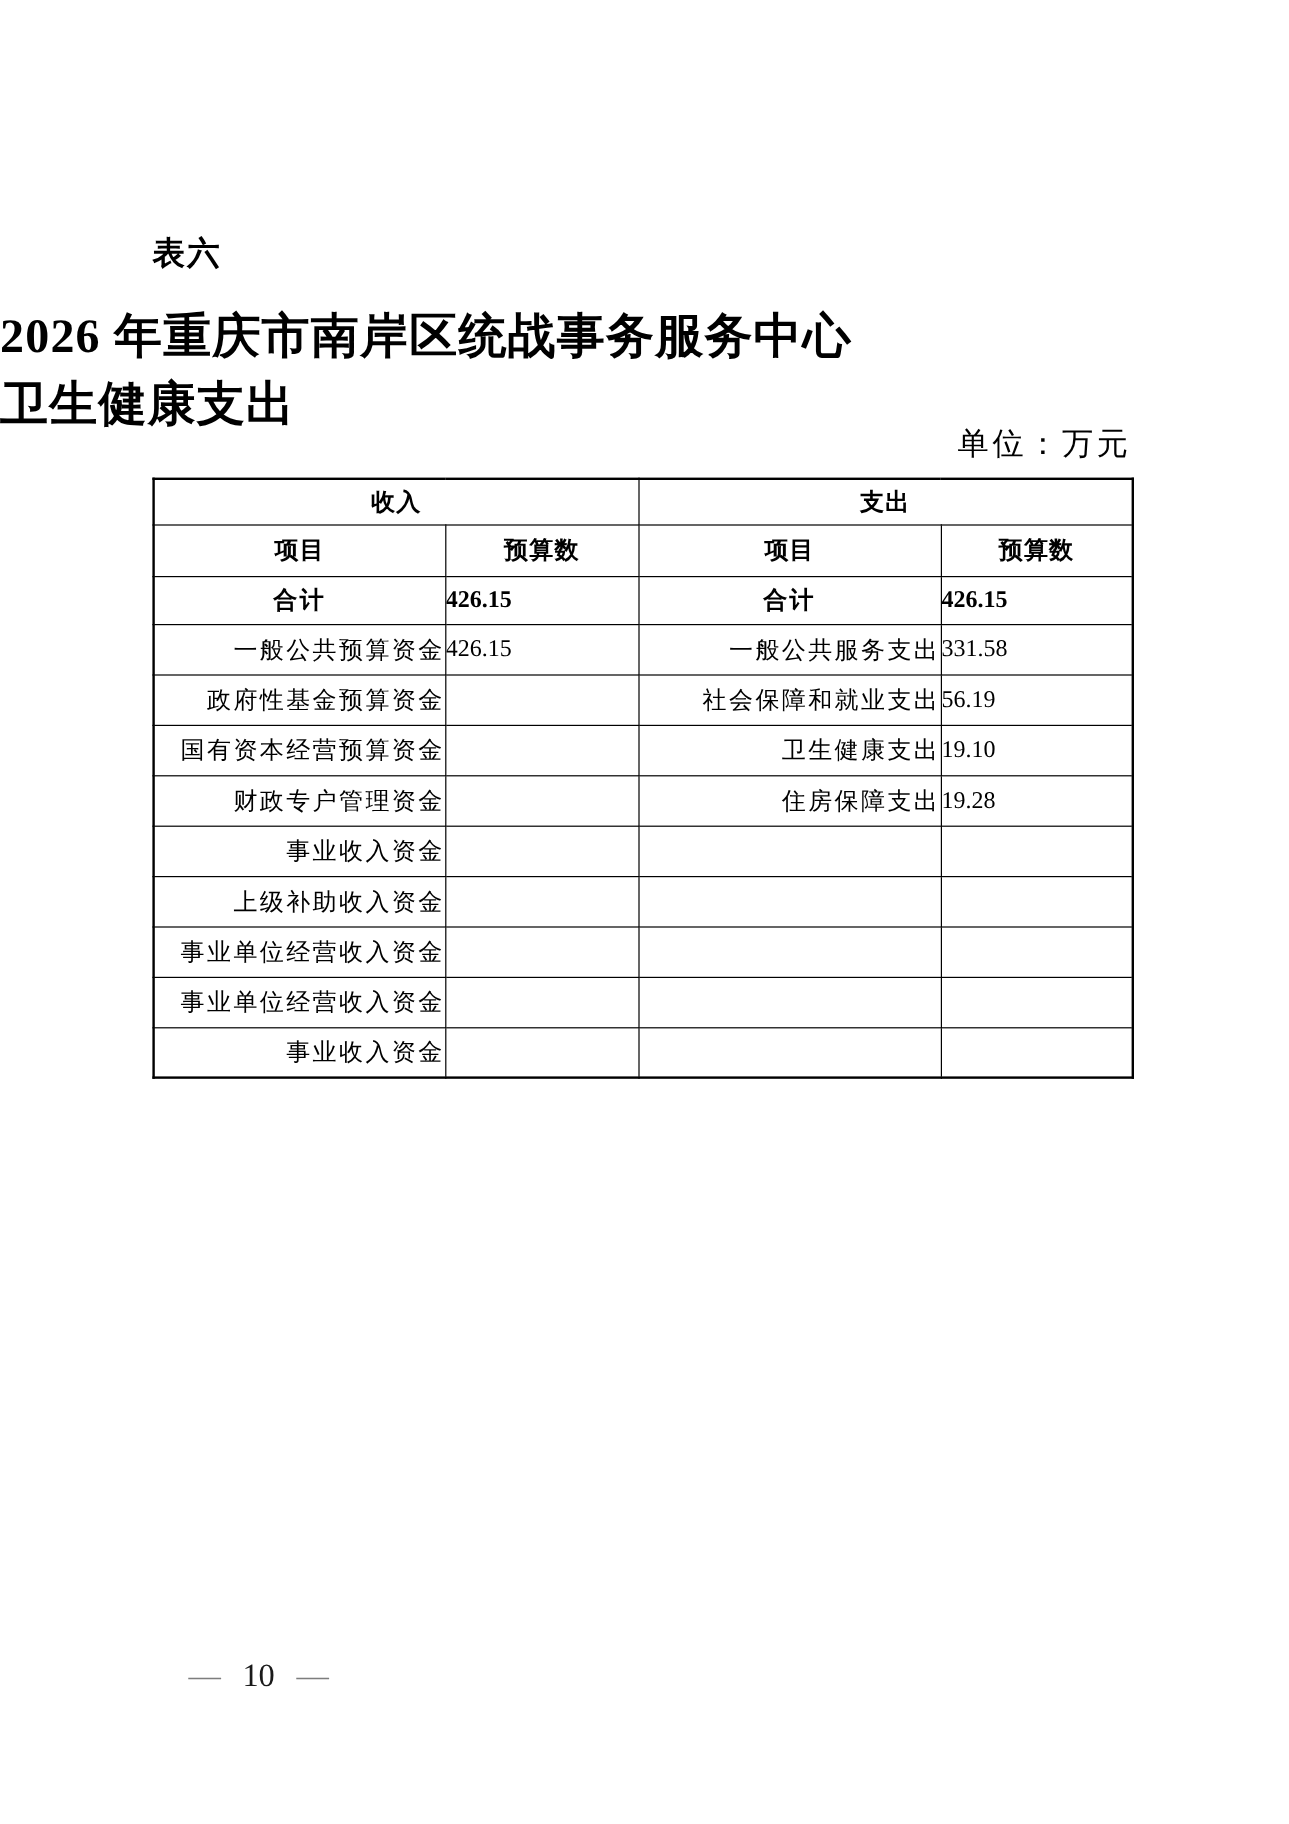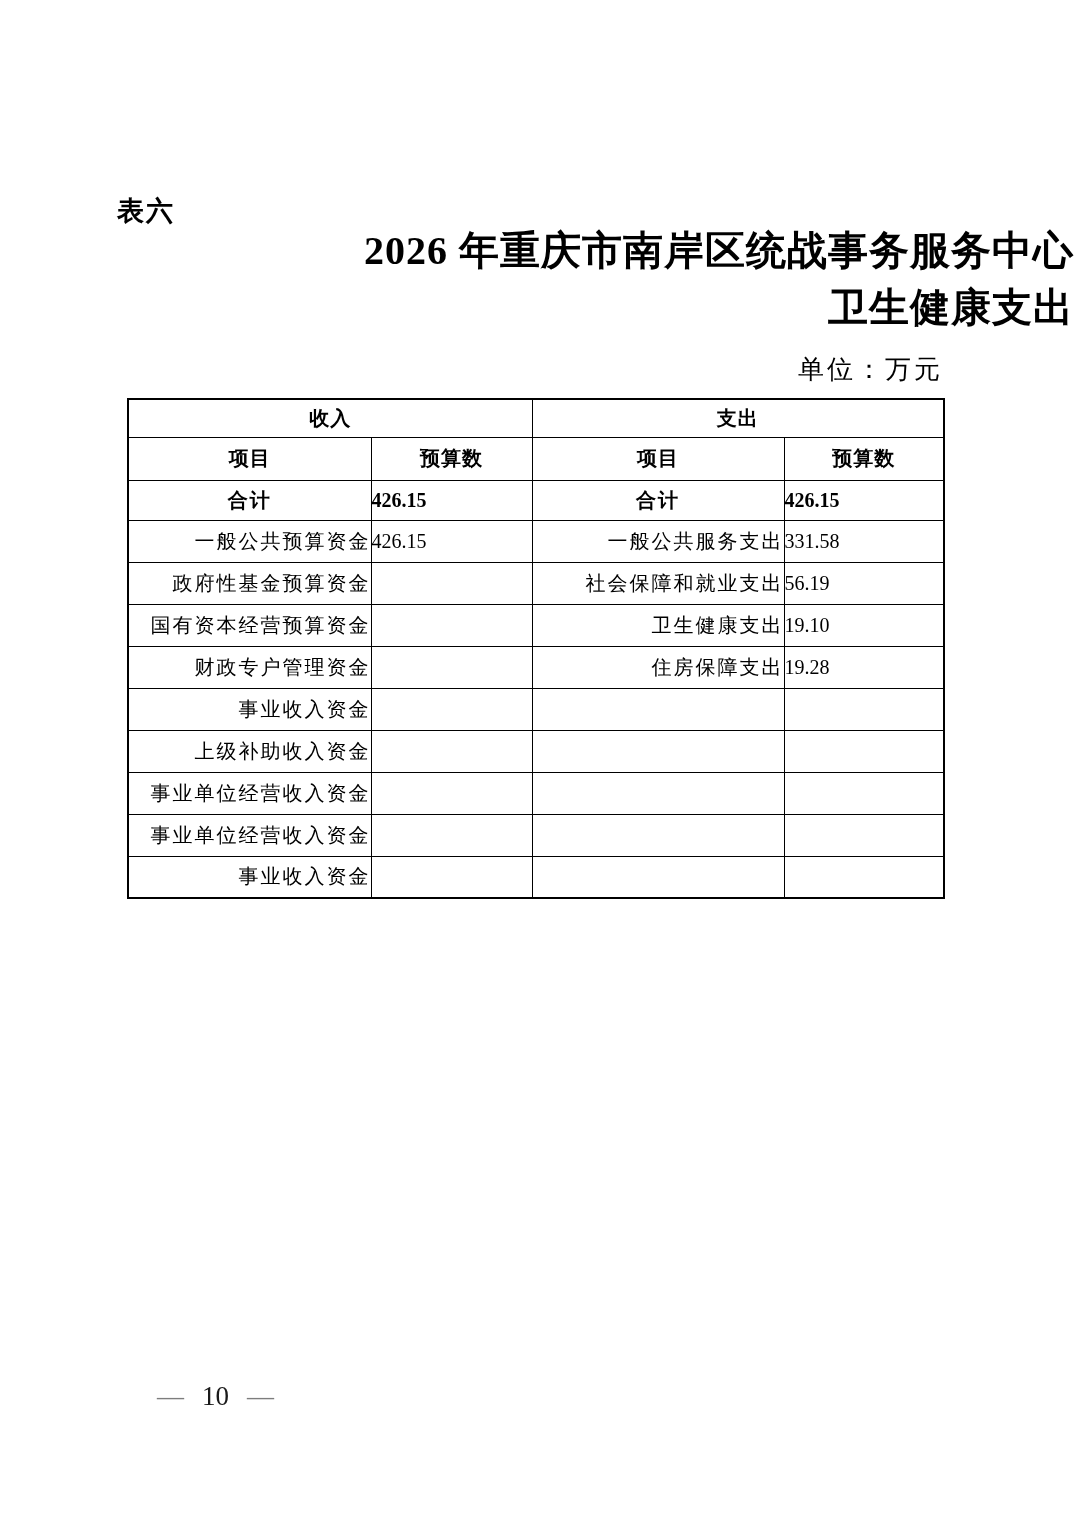--- a/index.html
+++ b/index.html
@@ -9,34 +9,34 @@
     width: 1074px;
     height: 1520px;
     background: #ffffff;
     margin: 0 auto;
     overflow: hidden;
     color: #000;
     font-family: "Liberation Serif", "DejaVu Serif", serif;
   }
   .doc-label {
     position: absolute;
-    left: 117px;
+    left: 127px;
     top: 193px;
     font-family: Liberation Serif, serif;
     font-weight: bold;
     font-size: 27px;
     letter-spacing: 2px;
     text-align: center;
   }
   .title {
     position: absolute;
     left: 0;
-    top: 222px;
+    top: 251px;
     width: 100%;
-    text-align: right;
+    text-align: left;
     font-family: "Liberation Serif", "DejaVu Serif", serif;
     font-weight: bold;
     font-size: 40px;
     line-height: 57px;
     letter-spacing: 1px;
   }
   .unit-label {
     position: absolute;
     right: 131px;
     top: 352px;

